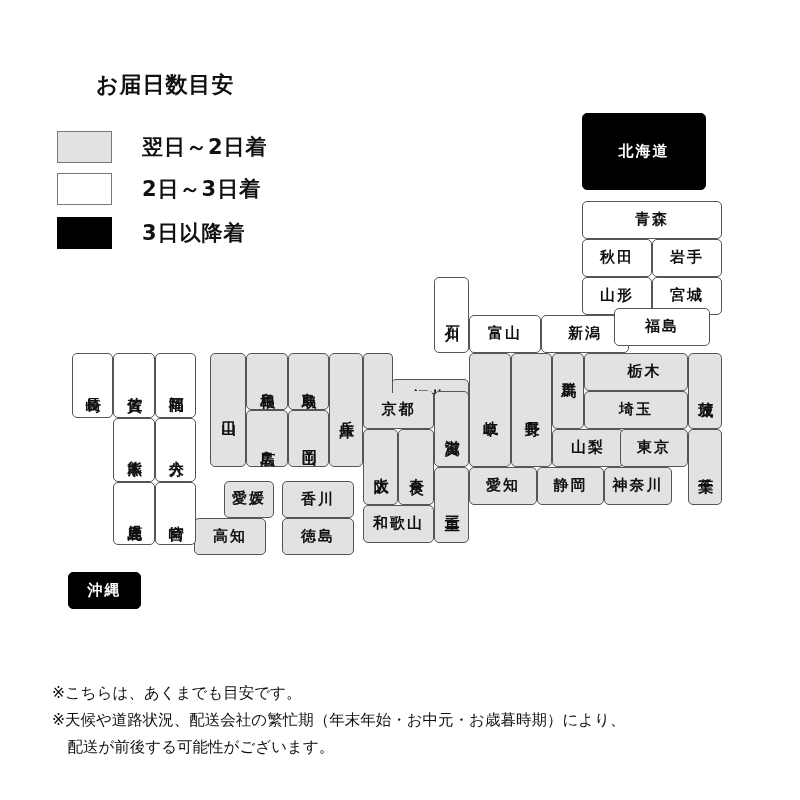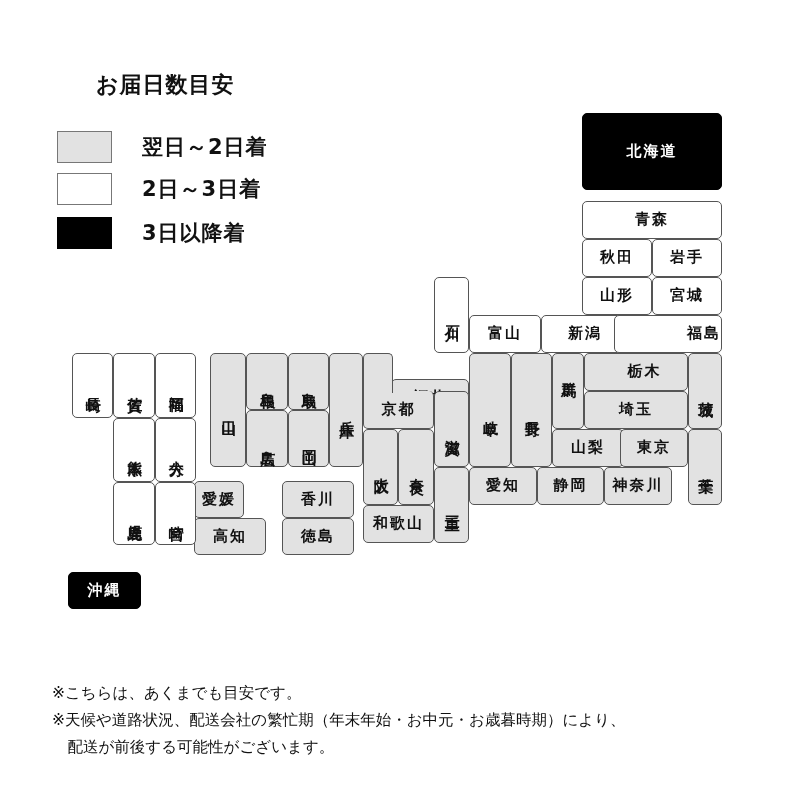--- a/index.html
+++ b/index.html
@@ -34,21 +34,21 @@
     <div class="legend-swatch" style="background:#ffffff"></div>
     <div class="legend-label">2日～3日着</div>
   </div>
   <div class="legend-row" style="top:216px">
     <div class="legend-swatch" style="background:#000000;border-color:#000"></div>
     <div class="legend-label">3日以降着</div>
   </div>
 </div>
 
 <div id="map">
-    <div class="pref t3 h" style="left: 582px; top: 113px; width: 140px; height: 77px;">
+    <div class="pref t3 h" style="left: 582px; top: 113px; width: 124px; height: 77px;">
       <span>北海道</span>
     </div>
     <div class="pref t2 h" style="left: 582px; top: 201px; width: 140px; height: 38px;">
       <span>青森</span>
     </div>
     <div class="pref t2 h" style="left: 582px; top: 239px; width: 70px; height: 38px;">
       <span>秋田</span>
     </div>
     <div class="pref t2 h" style="left: 582px; top: 277px; width: 70px; height: 38px;">
       <span>山形</span>
@@ -61,21 +61,21 @@
     </div>
     <div class="pref t2 v" style="left: 434px; top: 277px; width: 35px; height: 76px;">
       <span>石川</span>
     </div>
     <div class="pref t2 h" style="left: 469px; top: 315px; width: 72px; height: 38px;">
       <span>富山</span>
     </div>
     <div class="pref t2 h" style="left: 541px; top: 315px; width: 88px; height: 38px;">
       <span>新潟</span>
     </div>
-    <div class="pref t2 h" style="left: 614px; top: 315px; width: 108px; height: 38px; justify-content: flex-end;">
+    <div class="pref t2 h" style="left: 614px; top: 308px; width: 96px; height: 38px;">
       <span>福島</span>
     </div>
     <div class="pref t1 h" style="left: 391px; top: 353px; width: 78px; height: 38px; margin-top: 26px;">
       <span>福井</span>
     </div>
     <div class="pref t1 h" style="left: 363px; top: 353px; width: 30px; height: 40px; border-bottom: none; border-bottom-left-radius: 0px; border-bottom-right-radius: 0px; z-index: 2;">
       <span></span>
     </div>
     <div class="pref t1 h" style="left: 363px; top: 391px; width: 71px; height: 38px; border-top-left-radius: 0px; border-top: none; z-index: 1;">
       <span>京都</span>
@@ -142,21 +142,21 @@
     </div>
     <div class="pref t1 v" style="left: 288px; top: 353px; width: 41px; height: 57px;">
       <span>鳥取</span>
     </div>
     <div class="pref t1 v" style="left: 246px; top: 410px; width: 42px; height: 57px;">
       <span>広島</span>
     </div>
     <div class="pref t1 v" style="left: 288px; top: 410px; width: 41px; height: 57px;">
       <span>岡山</span>
     </div>
-    <div class="pref t1 h" style="left: 194px; top: 481px; width: 50px; height: 37px;">
+    <div class="pref t1 h" style="left: 224px; top: 481px; width: 50px; height: 37px; font-family: Liberation Mono, monospace;">
       <span>愛媛</span>
     </div>
     <div class="pref t1 h" style="left: 282px; top: 481px; width: 72px; height: 37px;">
       <span>香川</span>
     </div>
     <div class="pref t1 h" style="left: 194px; top: 518px; width: 72px; height: 37px;">
       <span>高知</span>
     </div>
     <div class="pref t1 h" style="left: 282px; top: 518px; width: 72px; height: 37px;">
       <span>徳島</span>

